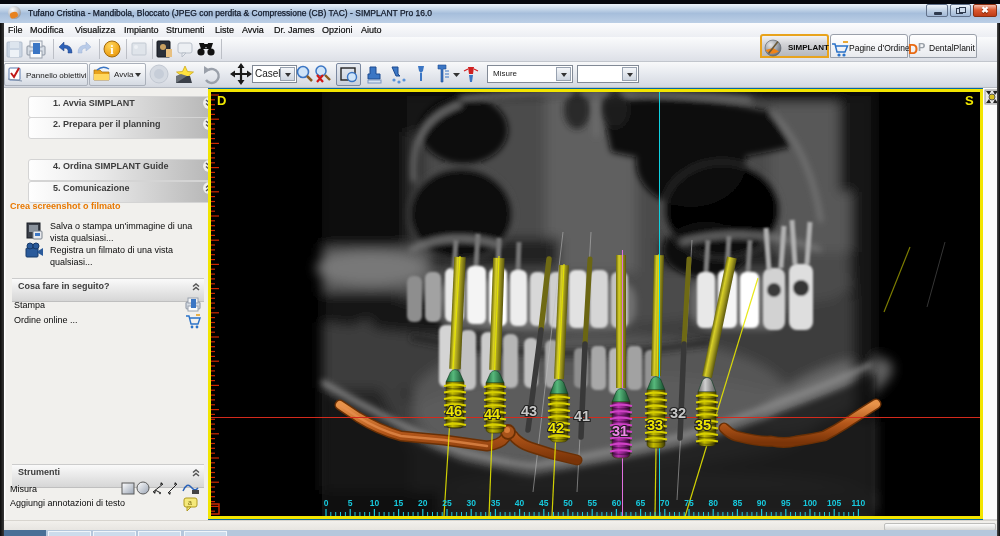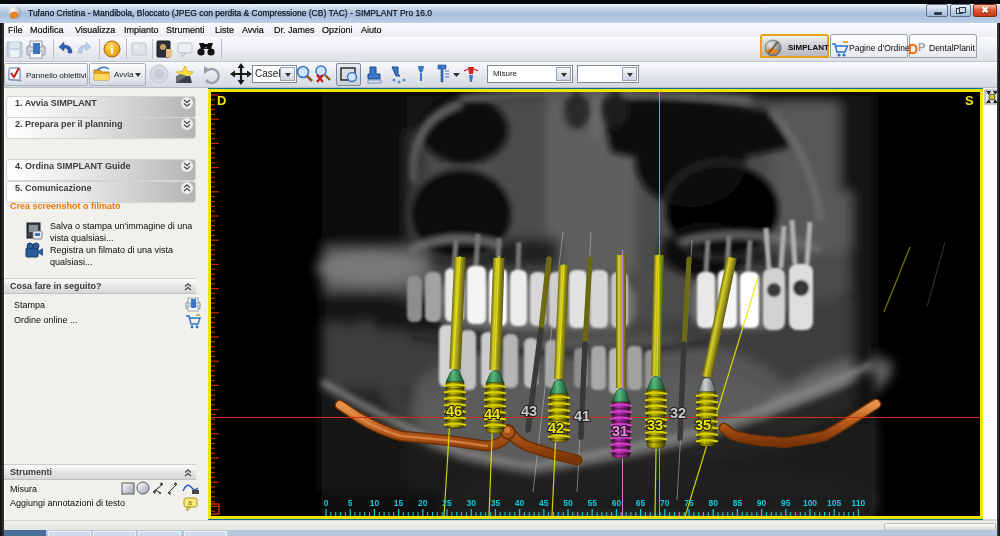--- a/index.html
+++ b/index.html
@@ -46,27 +46,27 @@
   .ddl { position:absolute; top:3px; height:18px; background:#fff; border:1px solid #828a96;
     font-size:8px; color:#1a1a1a; }
   .dda { position:absolute; right:1px; top:1px; width:15px; height:14px;
     background:linear-gradient(#f4f6f9,#cfd6e0); border:1px solid #98a2b0; }
   .dda:after { content:""; position:absolute; left:4px; top:5px; border-left:3.5px solid transparent;
     border-right:3.5px solid transparent; border-top:4px solid #333; }
 
   
   #leftpanel { left:0; top:88px; width:208px; height:432px; background:#f1f0ed; }
   #lp-edge { position:absolute; left:0; top:0; width:6px; height:432px; background:linear-gradient(90deg,#0c0c0c 0%,#2a2a2a 45%,#ffffff 75%,#f1f0ed 100%); }
-  .acc { position:absolute; left:6px; width:190px; height:22px; border-radius:3px;
+  .acc { position:absolute; left:28px; width:190px; height:22px; border-radius:3px;
     border:1px solid #d4d4d4; background:linear-gradient(90deg,#fefefe 0%,#e8e8e8 40%,#b4b4b4 100%);
-    font-size:9px; font-weight:bold; color:#3c3c3c; line-height:12px; padding-left:8px; }
+    font-size:9px; font-weight:bold; color:#3c3c3c; line-height:12px; padding-left:24px; }
   .chev { position:absolute; right:2px; top:0px; width:12px; height:12px; border-radius:50%;
     background:radial-gradient(#ffffff,#e0e0e0); color:#444; text-align:center; }
   .chev svg { margin-top:2px; }
-  .lp-subhead { position:absolute; left:4px; width:192px; height:16px;
+  .lp-subhead { position:absolute; left:12px; width:192px; height:24px;
     background:linear-gradient(#fafafa,#d6d6d6); border-top:1px solid #cccccc; border-bottom:1px solid #bfbfbf;
     font-size:9px; font-weight:bold; color:#3c3c3c; line-height:15px; padding-left:6px; }
   .lp-item { position:absolute; font-size:9px; color:#0a0a0a; line-height:12px; }
 
   
   #view { left:208px; top:89px; width:775px; height:430px; border:3px solid #f2e500; background:#000; }
   #rightstrip { left:983px; top:88px; width:17px; height:432px; background:#fcfcfc; border-bottom:1px solid #d8d8d8;}
 
   
   #status1 { left:0; top:520px; width:1000px; height:10px; background:linear-gradient(#f2f0ec,#e7e5e1); border-top:1px solid #d8d5cf; }

